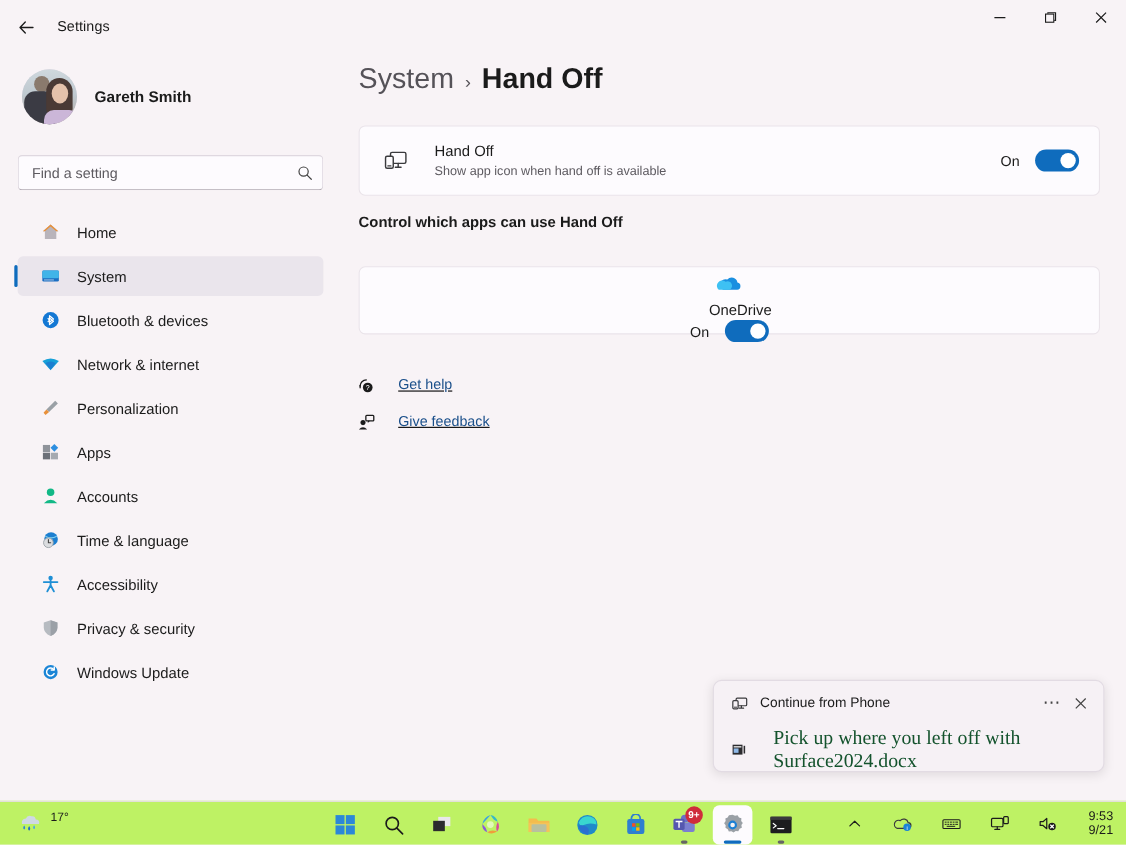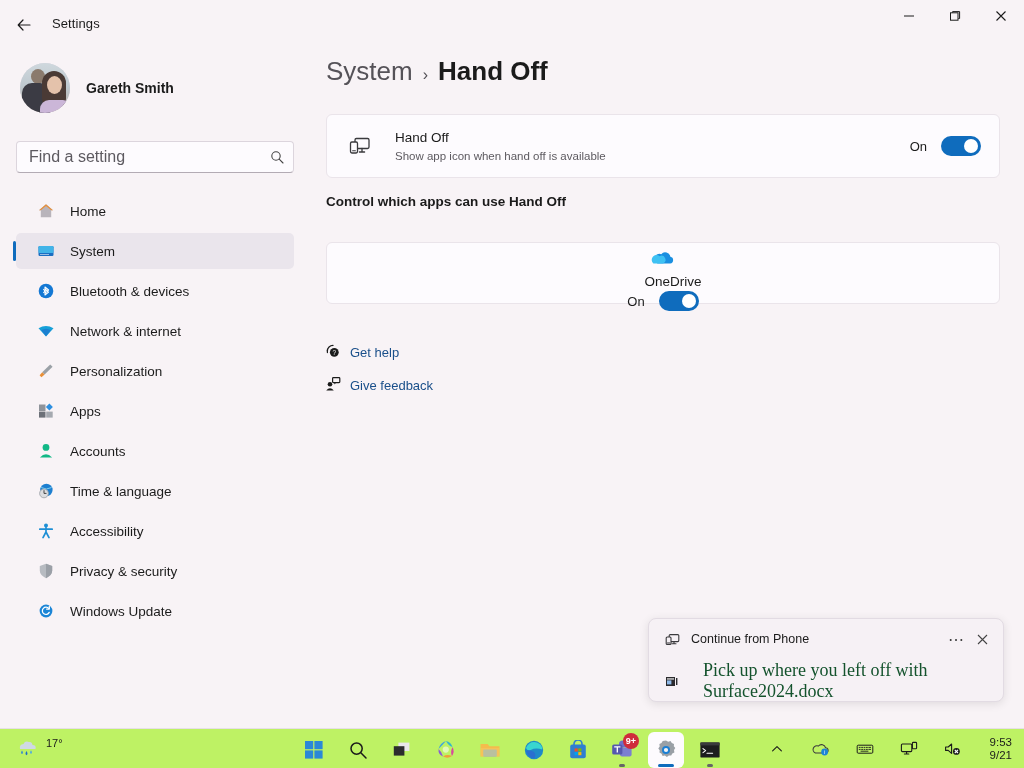--- a/index.html
+++ b/index.html
@@ -60,21 +60,21 @@
   #account-name {
     font-size: 14px; font-weight: bold; color: #1b1b1b;
   }
   #search-box {
     position: absolute; left: 16px; top: 93px; width: 278px; height: 32px;
     background: #fdfbfe; border: 1px solid #dcd5dd; border-bottom-color: #b3abb4;
     border-radius: 4px; display: flex; align-items: center; padding: 0 8px 0 12px;
   }
   #search-input {
     flex: 1; border: none; outline: none; background: transparent;
-    font-family: "Liberation Sans", sans-serif; font-size: 16px; color: #1b1b1b;
+    font-family: "Liberation Sans", sans-serif; font-size: 13px; color: #1b1b1b;
   }
   #search-input::placeholder { color: #5d5a60; }
   #search-icon { width: 16px; height: 16px; color: #444; display:flex; align-items:center; justify-content:center; }
 
   #nav-list { position: absolute; left: 16px; top: 145px; width: 278px; }
   .nav-item {
     position: relative; height: 36px; margin-bottom: 4px;
     display: flex; align-items: center; gap: 14px; padding-left: 20px;
     border-radius: 5px; cursor: default;
   }
@@ -117,21 +117,21 @@
     position: absolute; right: 3px; top: 3px; width: 14px; height: 14px;
     border-radius: 50%; background: #ffffff;
   }
 
   #section-heading {
     position: absolute; left: 16px; top: 146px;
     font-size: 13.5px; font-weight: bold; color: #1b1b1b;
   }
 
   .footer-link {
-    position: absolute; left: 14px; display: flex; align-items: flex-end; gap: 8px;
+    position: absolute; left: 14px; display: flex; align-items: flex-start; gap: 20px; text-decoration: underline;
   }
   #link-gethelp { top: 294px; }
   #link-feedback { top: 327px; }
   .footer-icon { width: 18px; height: 18px; display: flex; align-items: center; justify-content: center; }
   .footer-text { font-size: 13px; color: #1a4f8a; }
 
   
   #toast {
     position: absolute; left: 648px; top: 618px; width: 356px; height: 84px;
     background: #f6f1f5; border: 1px solid #e2dbe3; border-radius: 8px;

